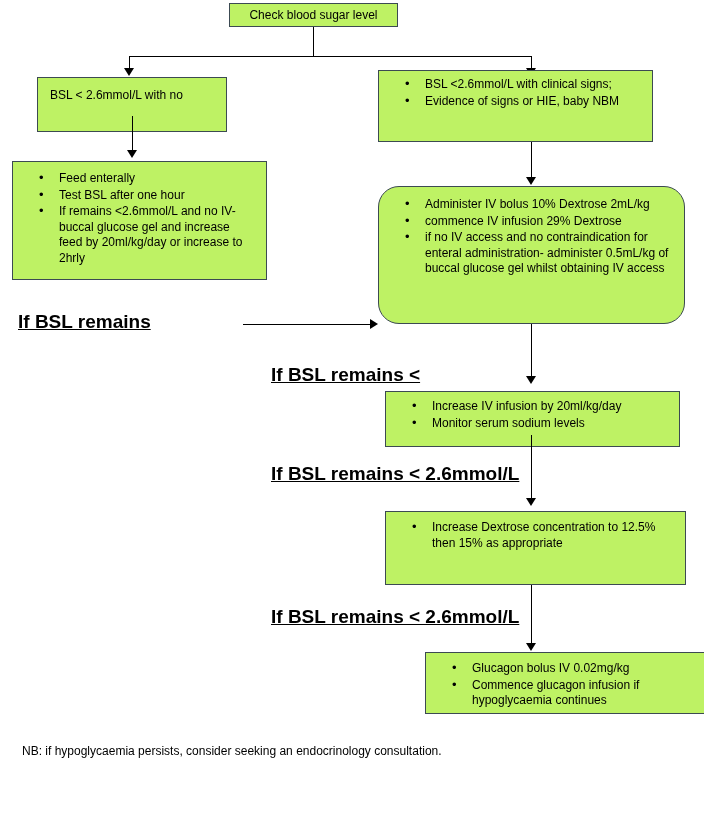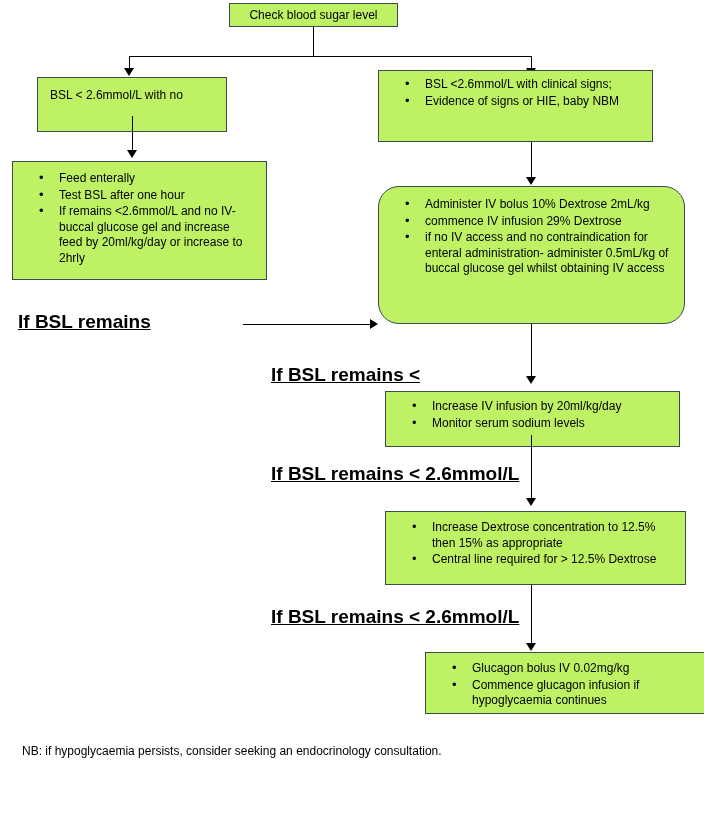--- a/index.html
+++ b/index.html
@@ -166,21 +166,20 @@
   </div>
 
   <div class="vline" style="left:531px; top:435px; height:65px;"></div>
   <div class="arrow-down" style="left:526px; top:498px;"></div>
 
   <div class="label" style="left:271px; top:466px;">If BSL remains &lt; 2.6mmol/L</div>
 
   <div class="box" style="left:385px; top:511px; width:301px; height:74px;">
     <ul style="padding:8px 10px 6px 46px;">
       <li>Increase Dextrose concentration to 12.5% then 15% as appropriate</li>
-      <li>Central line required for &gt; 12.5% Dextrose</li>
     </ul>
   </div>
 
   <div class="vline" style="left:531px; top:585px; height:60px;"></div>
   <div class="arrow-down" style="left:526px; top:643px;"></div>
 
   <div class="label" style="left:271px; top:609px;">If BSL remains &lt; 2.6mmol/L</div>
 
   <div class="box" style="left:385px; top:652px; width:295px; height:62px;margin-left:40px;">
     <ul style="padding:8px 10px 6px 46px;">

